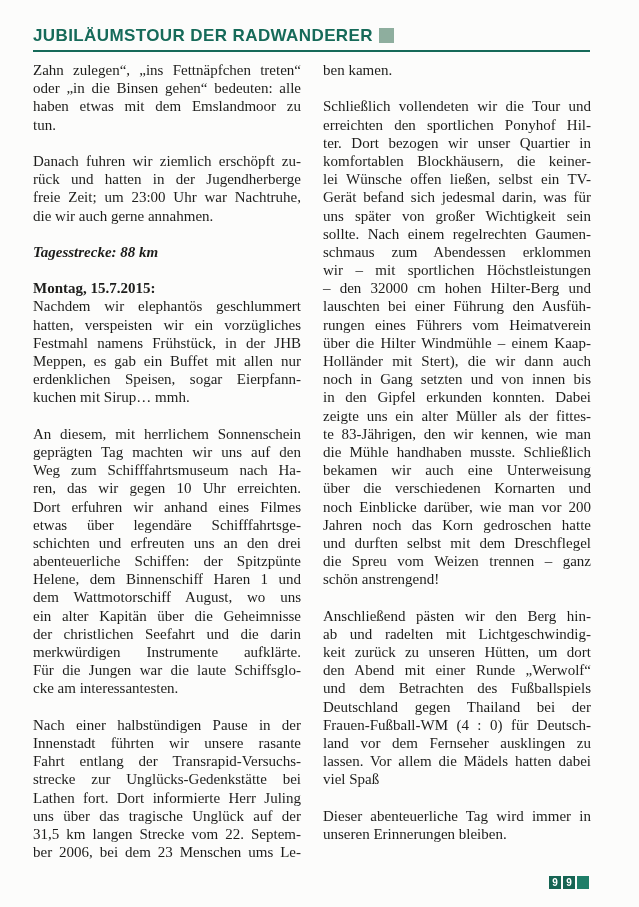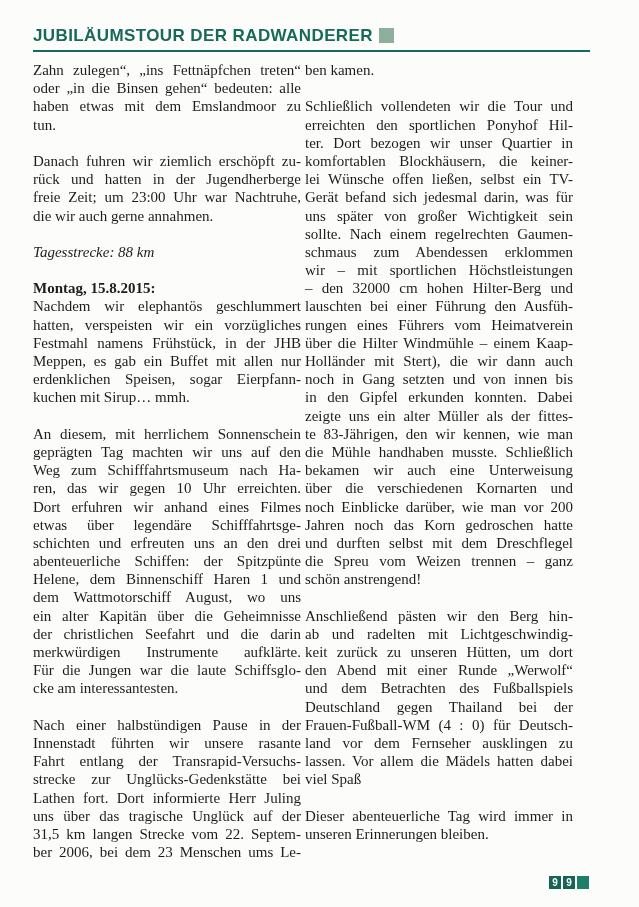--- a/index.html
+++ b/index.html
@@ -29,36 +29,36 @@
   .title{
     font-family:"Liberation Sans","DejaVu Sans",sans-serif;
     font-weight:700;font-size:17px;line-height:17px;
     letter-spacing:.4px;color:var(--accent);
     white-space:nowrap;
   }
   .header-square{
     width:15px;height:15px;background:var(--square);flex:0 0 auto;
   }
   .rule{height:2px;background:var(--accent);margin-top:6px;}
-  .columns{display:flex;gap:4px;margin-top:9px;}
+  .columns{display:flex;gap:22px;margin-top:9px;}
   .col{width:268px;flex:0 0 268px;}
   .para{margin:0;}
   .para + .para{margin-top:18.2px;}
   .para.tight{margin-top:0;}
   .ln{
     font-size:15px;line-height:18.2px;height:18.2px;
     text-align:left;white-space:nowrap;
   }
   .ln.j{
     white-space:normal;
     text-align:justify;
     text-align-last:justify;
     -moz-text-align-last:justify;
   }
-  .para.italic .ln{font-style:italic;}
+  .para.italic .ln{font-style:italic;font-weight:bold;}
   .para.heading .ln{font-weight:700;}
   .footer{
     position:absolute;right:50px;bottom:18px;
     display:flex;gap:2px;align-items:center;
   }
   .digit-box{
     width:12px;height:13px;background:var(--digit-box);
     color:#fff;font-family:"Liberation Sans","DejaVu Sans",sans-serif;
     font-weight:700;font-size:10px;line-height:13px;text-align:center;
   }
@@ -87,21 +87,21 @@
         <div class="para normal">
           <div class="ln j">Danach fuhren wir ziemlich erschöpft zu-</div>
           <div class="ln j">rück und hatten in der Jugendherberge</div>
           <div class="ln j">freie Zeit; um 23:00 Uhr war Nachtruhe,</div>
           <div class="ln">die wir auch gerne annahmen.</div>
         </div>
         <div class="para italic">
           <div class="ln">Tagesstrecke: 88 km</div>
         </div>
         <div class="para heading">
-          <div class="ln">Montag, 15.8.2015:</div>
+          <div class="ln">Montag, 15.7.2015:</div>
         </div>
         <div class="para normal tight">
           <div class="ln j">Nachdem wir elephantös geschlummert</div>
           <div class="ln j">hatten, verspeisten wir ein vorzügliches</div>
           <div class="ln j">Festmahl namens Frühstück, in der JHB</div>
           <div class="ln j">Meppen, es gab ein Buffet mit allen nur</div>
           <div class="ln j">erdenklichen Speisen, sogar Eierpfann-</div>
           <div class="ln">kuchen mit Sirup… mmh.</div>
         </div>
         <div class="para normal">

